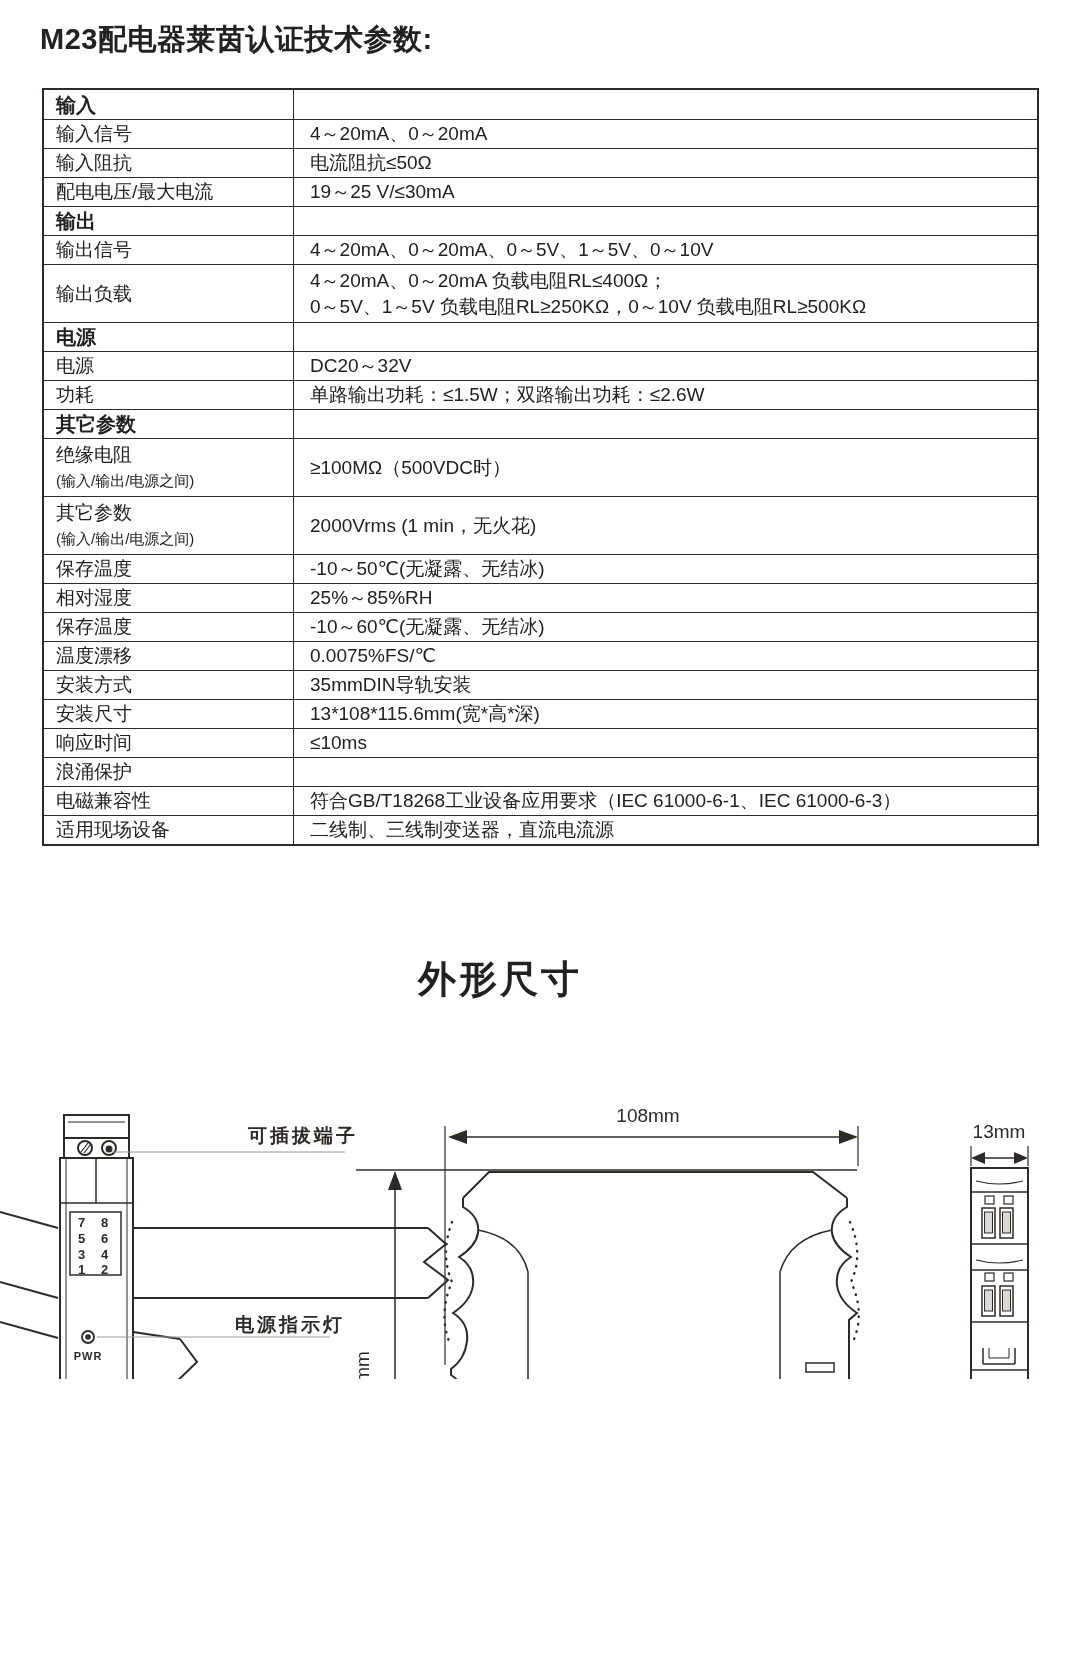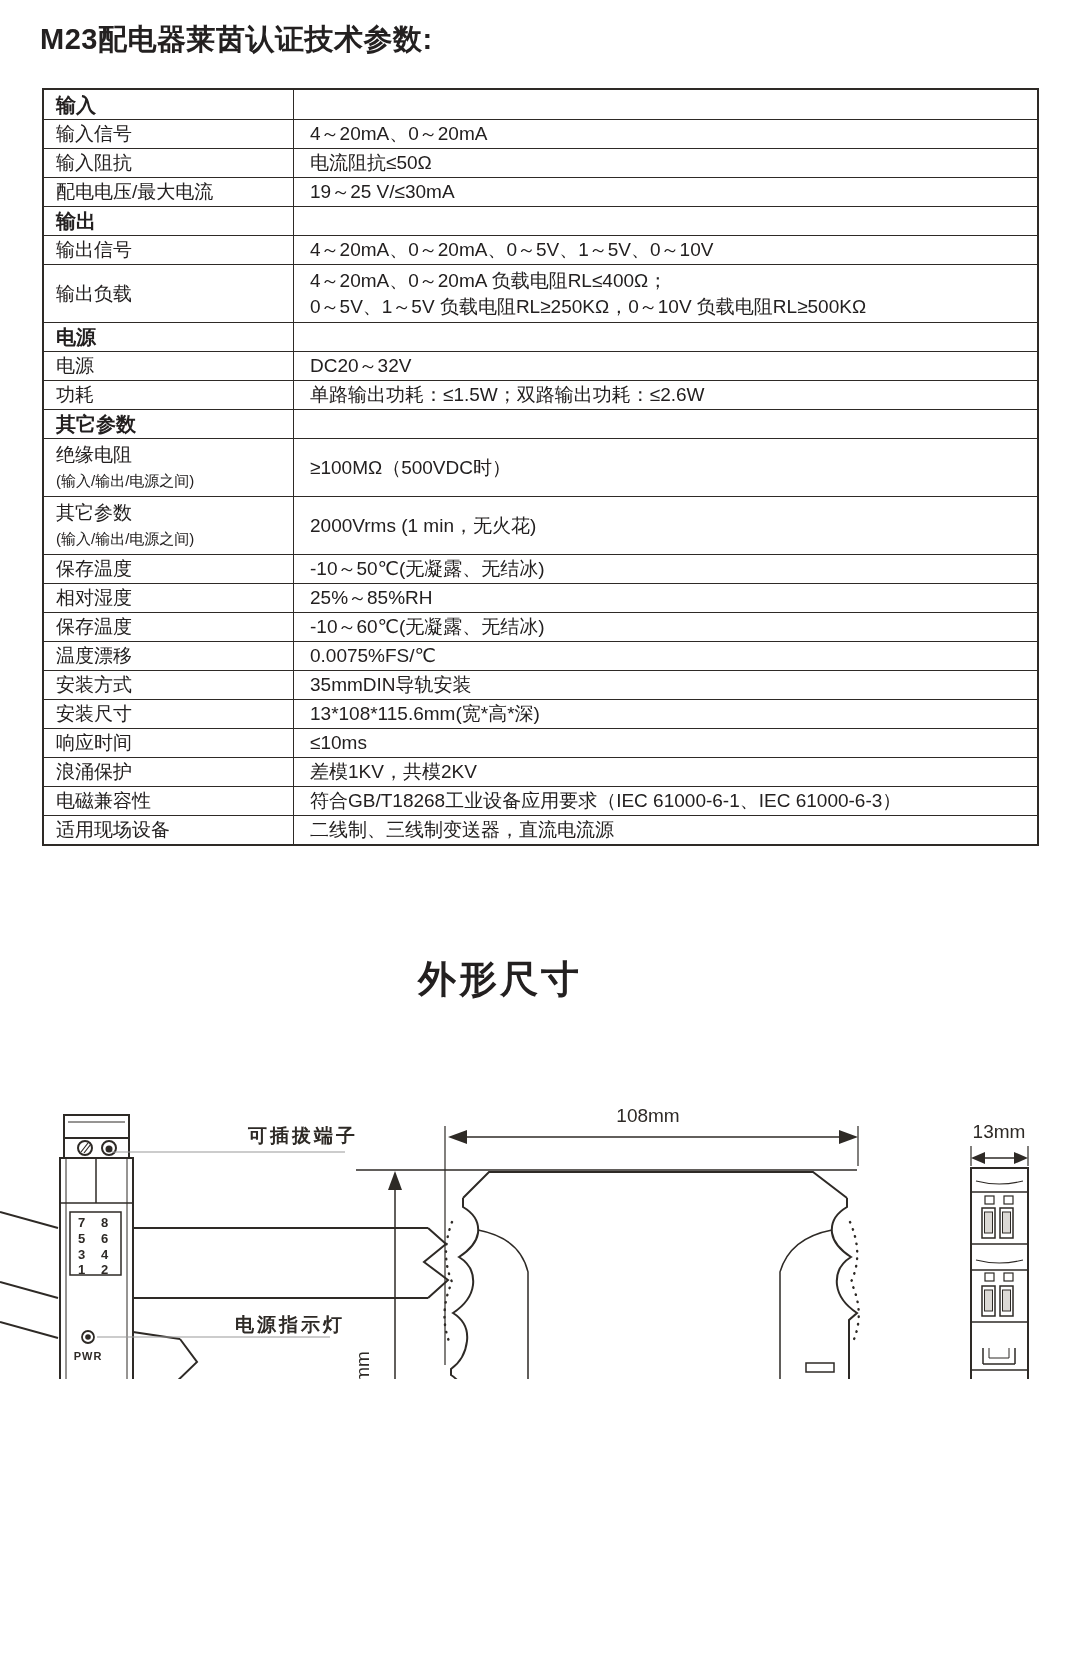--- a/index.html
+++ b/index.html
@@ -188,23 +188,20 @@
           <div>响应时间</div>
         </div>
         <div class="cell value">
           <div>≤10ms</div>
         </div>
       </div>
       <div class="row">
         <div class="cell label">
           <div>浪涌保护</div>
         </div>
-        <div class="cell value">
-          <div>差模1KV，共模2KV</div>
-        </div>
       </div>
       <div class="row">
         <div class="cell label">
           <div>电磁兼容性</div>
         </div>
         <div class="cell value">
           <div>符合GB/T18268工业设备应用要求（IEC 61000-6-1、IEC 61000-6-3）</div>
         </div>
       </div>
       <div class="row">

